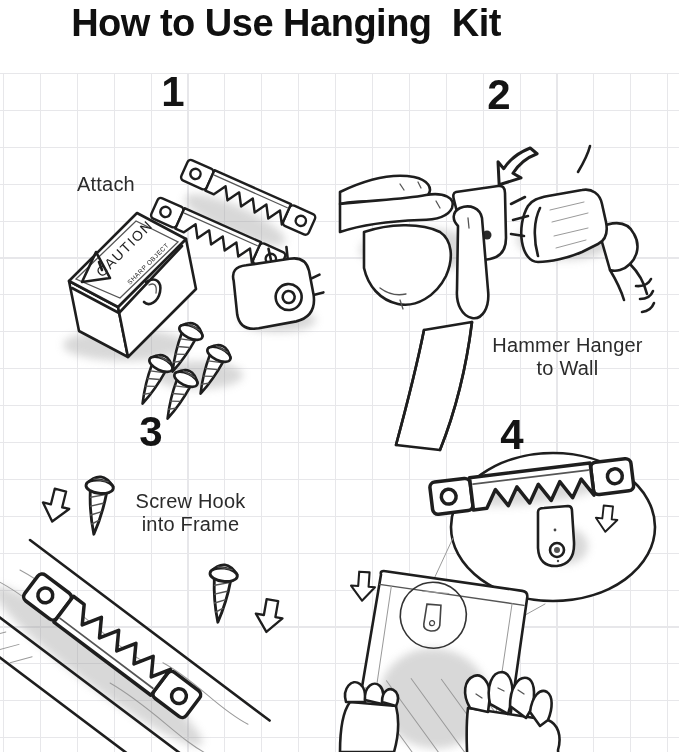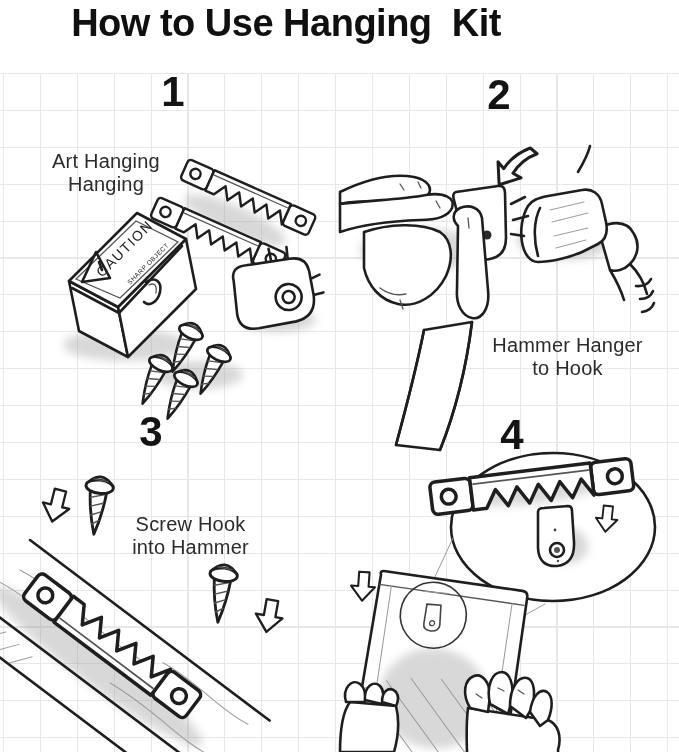--- a/index.html
+++ b/index.html
@@ -30,30 +30,30 @@
   <div id="grid"></div>
 
   <div class="title">How to Use Hanging  Kit</div>
 
   <div class="stepnum" style="left:153px;top:68px;">1</div>
   <div class="stepnum" style="left:479px;top:71px;">2</div>
   <div class="stepnum" style="left:131px;top:408px;">3</div>
   <div class="stepnum" style="left:492px;top:411px;">4</div>
 
   <div class="caption" style="left:31px;top:150px;width:150px;">
-    <span>Art Hanging</span><br>
-    <span>Hanging</span>
+    <br>
+    <span>Attach</span>
   </div>
   <div class="caption" style="left:480px;top:292px;width:175px;margin-top:42px;">
     <span>Hammer Hanger</span><br>
-    <span>to Hook</span>
+    <span>to Wall</span>
   </div>
-  <div class="caption" style="left:113px;top:513px;width:155px;">
+  <div class="caption" style="left:113px;top:490px;width:155px;">
     <span>Screw Hook</span><br>
-    <span>into Hammer</span>
+    <span>into Frame</span>
   </div>
 
   <svg width="0" height="0" style="position:absolute">
     <defs>
       <filter id="soft" x="-80%" y="-80%" width="260%" height="260%">
           <feGaussianBlur stdDeviation="4.5"></feGaussianBlur>
         </filter>
       <g id="sawtooth">
         <rect class="ink" x="0" y="8" width="30" height="24" rx="4"></rect>
         <rect class="ink" x="120" y="8" width="30" height="24" rx="4"></rect>

